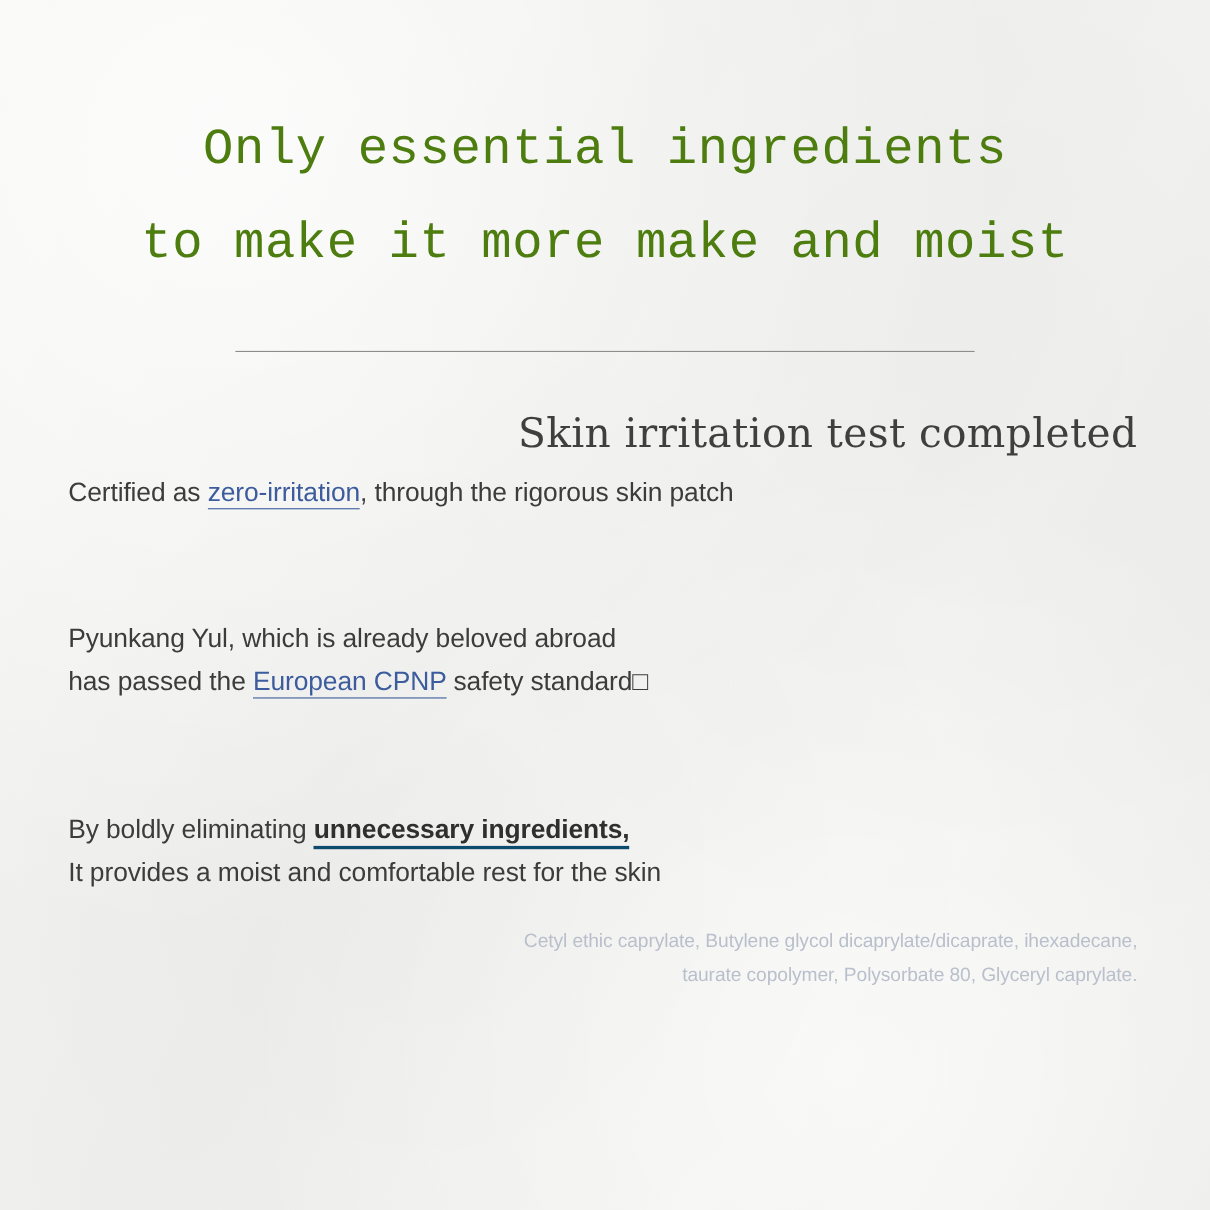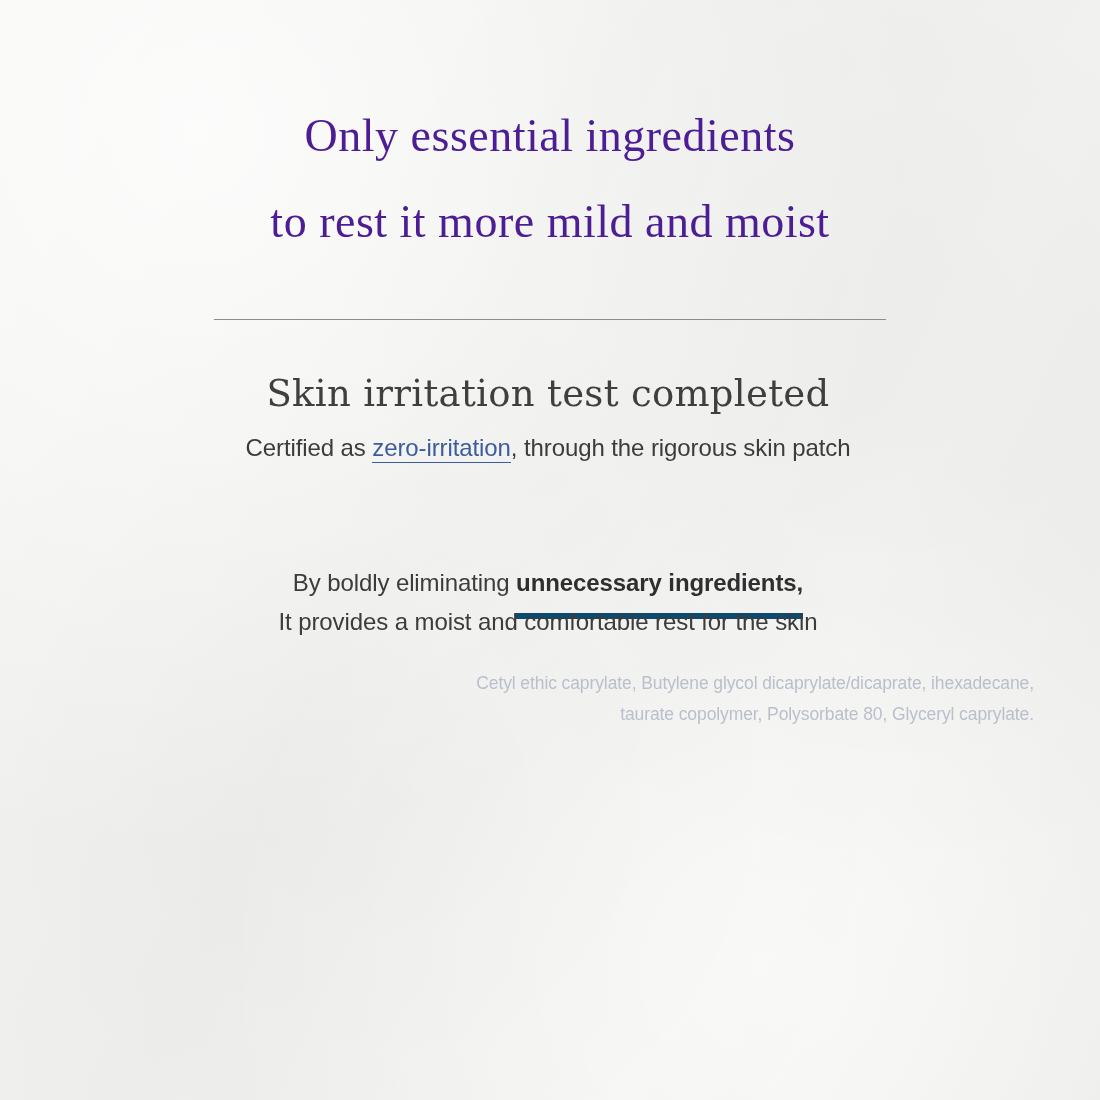--- a/index.html
+++ b/index.html
@@ -30,22 +30,22 @@
   .page {
     position: relative;
     width: 1100px;
     height: 1100px;
     box-sizing: border-box;
     padding: 0 62px;
   }
 
   .headline {
     text-align: center;
-    font-family: Liberation Serif, serif;
-    color: #4c1d95;
+    font-family: Liberation Mono, monospace;
+    color: #4d7c0f;
     font-weight: 400;
     letter-spacing: 0.5px;
   }
   .headline .line1 {
     font-size: 46px;
     line-height: 1;
     padding-top: 92px;
     display: block;
   }
   .headline .line2 {
@@ -63,48 +63,48 @@
   }
 
   .section {
     margin-top: 48px;
   }
   .section-title {
     font-family: "DejaVu Serif", "Liberation Serif", serif;
     font-size: 37px;
     font-weight: 400;
     color: #3f3f3f;
-    text-align: center;
+    text-align: right;
     letter-spacing: 0.3px;
     margin: 0;
     padding-right: 4px;
   }
   .section-body {
-    text-align: center;
+    text-align: left;
     font-size: 24px;
     line-height: 1.62;
     color: #3c3c3c;
     margin-top: 14px;
     padding-right: 4px;
     letter-spacing: -0.1px;
   }
   .section-body .ln {
     display: block;
     white-space: nowrap;
   }
   .link-blue {
     color: #3c5c9e;
     border-bottom: 1px solid #3c5c9e;
     padding-bottom: 1px;
   }
   .underline-dark {
     color: #2f2f2f;
     font-weight: bold;
-    border-bottom: 6px solid #0c4a6e;
-    padding-bottom: 17px;
+    border-bottom: 3px solid #0c4a6e;
+    padding-bottom: 1px;
   }
   .asterisk {
     color: #5a7fc0;
     font-size: 34px;
   }
   .ingredients {
     margin-top: 26px;
     text-align: right;
     font-size: 17.5px;
     line-height: 1.78;
@@ -124,33 +124,37 @@
 </style>
 </head>
 <body>
 
 <div class="paper-texture"></div>
 
 <div class="page">
 
   <h1 class="headline">
     <span class="line1">Only essential ingredients</span>
-    <span class="line2">to rest it more mild and moist</span>
+    <span class="line2">to make it more make and moist</span>
   </h1>
 
   <div class="divider"></div>
 
   <div class="section" id="sec-skin">
     <h2 class="section-title">Skin irritation test completed</h2>
     <div class="section-body">
       <span class="ln"><span>Certified as </span><span class="link-blue">zero-irritation</span><span>, through the rigorous skin patch</span></span>
     </div>
   </div>
 
   <div class="section" id="sec-cpnp">
+    <div class="section-body">
+      <span class="ln">Pyunkang Yul, which is already beloved abroad</span>
+      <span class="ln"><span>has passed the </span><span class="link-blue">European CPNP</span><span> safety standard□</span></span>
+    </div>
   </div>
 
   <div class="section" id="sec-min">
     <div class="section-body">
       <span class="ln"><span>By boldly eliminating </span><span class="underline-dark">unnecessary ingredients,</span></span>
       <span class="ln">It provides a moist and comfortable rest for the skin</span>
     </div>
     <div class="ingredients">
       <span class="ln">Cetyl ethic caprylate, Butylene glycol dicaprylate/dicaprate, ihexadecane,</span>
       <span class="ln">taurate copolymer, Polysorbate 80, Glyceryl caprylate.</span>

